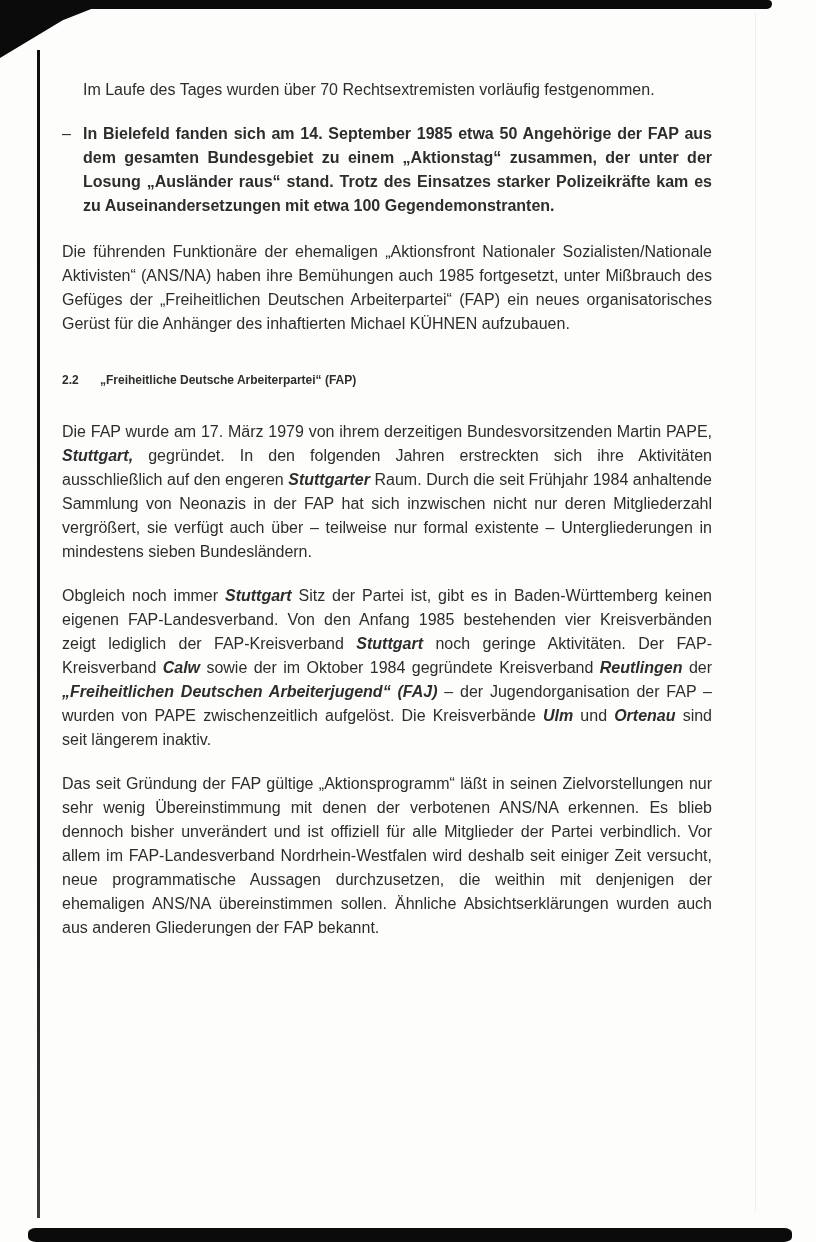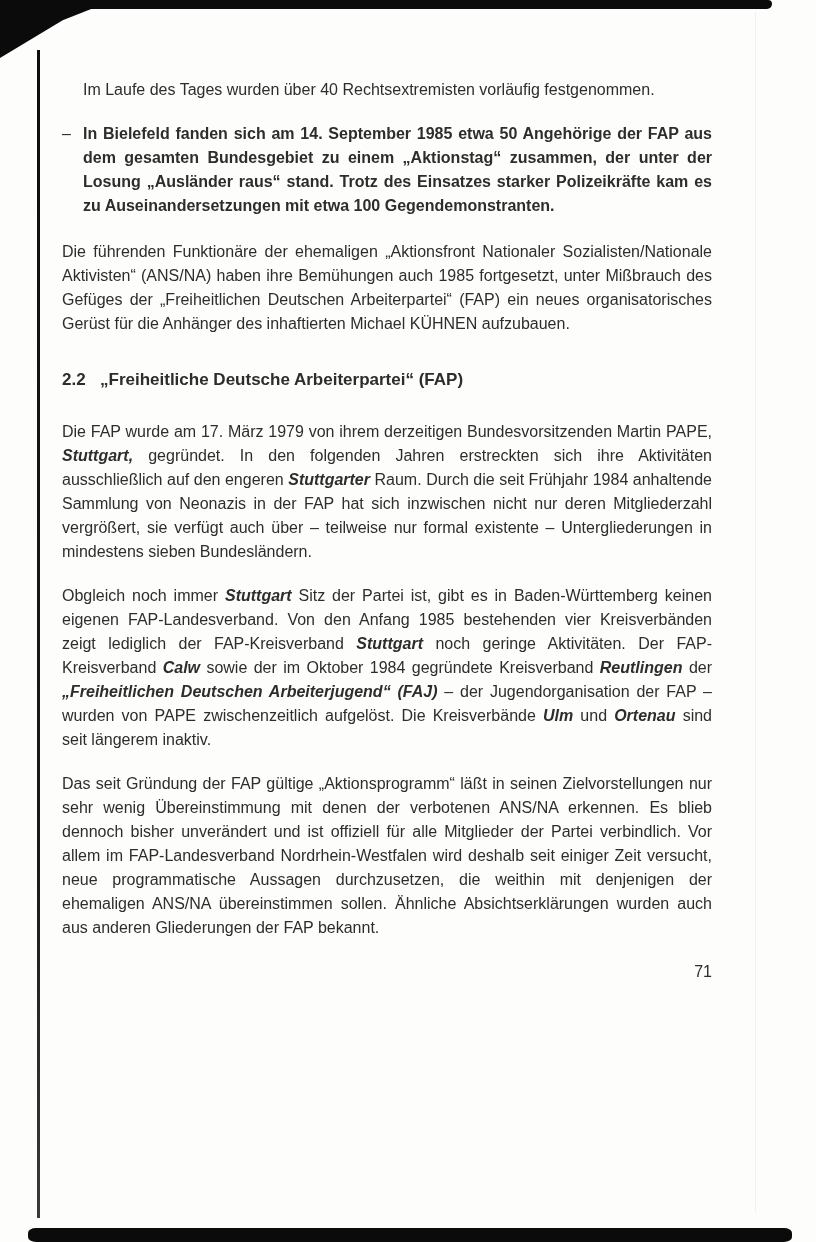--- a/index.html
+++ b/index.html
@@ -40,53 +40,52 @@
     position: absolute; left: 62px; top: 78px; width: 650px;
     color: #2d2d2d; font-size: 16px; line-height: 24px;
     text-align: justify;
   }
   .para { margin-bottom: 20px; }
   .para.indent { padding-left: 21px; }
   .list-item { display: flex; margin-bottom: 22px; }
   .list-item .marker { flex: none; width: 21px; }
   .list-item .para { flex: 1; margin: 0; font-weight: bold; }
   .bold { font-weight: bold; font-style: italic; }
-  .heading { font-size: 17px; line-height: 24px; font-weight: bold; margin: 32px 0 28px 0; text-align: left; }
+  .heading { font-size: 12px; line-height: 24px; font-weight: bold; margin: 32px 0 28px 0; text-align: left; }
   .heading .h-num { display: inline-block; width: 38px; }
   .page-number { text-align: right; margin-top: 14px; }
 </style>
 </head>
 <body>
 
 <div class="page">
 
   <div class="scan-top-bar"></div>
   <div class="scan-corner"></div>
   <div class="scan-left-line"></div>
   <div class="scan-right-line"></div>
   <div class="scan-bottom-bar"></div>
 
   <div class="text-col">
 
-    <p class="para indent"><span>Im Laufe des Tages wurden über 40 Rechtsextremisten vorläufig festgenommen.</span></p>
+    <p class="para indent"><span>Im Laufe des Tages wurden über 70 Rechtsextremisten vorläufig festgenommen.</span></p>
 
     <div class="list-item">
       <span class="marker">–</span>
       <p class="para"><span>In Bielefeld fanden sich am 14. September 1985 etwa 50 Angehörige der FAP aus dem gesamten Bundesgebiet zu einem „Aktionstag“ zusammen, der unter der Losung „Ausländer raus“ stand. Trotz des Einsatzes starker Polizeikräfte kam es zu Auseinandersetzungen mit etwa 100 Gegendemonstranten.</span></p>
     </div>
 
     <p class="para"><span>Die führenden Funktionäre der ehemaligen „Aktionsfront Nationaler Sozialisten/Nationale Aktivisten“ (ANS/NA) haben ihre Bemühungen auch 1985 fortgesetzt, unter Mißbrauch des Gefüges der „Freiheitlichen Deutschen Arbeiterpartei“ (FAP) ein neues organisatorisches Gerüst für die Anhänger des inhaftierten Michael KÜHNEN aufzubauen.</span></p>
 
     <h2 class="heading">
       <span class="h-num">2.2</span><span class="h-title">„Freiheitliche Deutsche Arbeiterpartei“ (FAP)</span>
     </h2>
 
     <p class="para"><span>Die FAP wurde am 17. März 1979 von ihrem derzeitigen Bundesvorsitzenden Martin PAPE, </span><span class="bold">Stuttgart,</span><span> gegründet. In den folgenden Jahren erstreckten sich ihre Aktivitäten ausschließlich auf den engeren </span><span class="bold">Stuttgarter</span><span> Raum. Durch die seit Frühjahr 1984 anhaltende Sammlung von Neonazis in der FAP hat sich inzwischen nicht nur deren Mitgliederzahl vergrößert, sie verfügt auch über – teilweise nur formal existente – Untergliederungen in mindestens sieben Bundesländern.</span></p>
 
     <p class="para"><span>Obgleich noch immer </span><span class="bold">Stuttgart</span><span> Sitz der Partei ist, gibt es in Baden-Württemberg keinen eigenen FAP-Landesverband. Von den Anfang 1985 bestehenden vier Kreisverbänden zeigt lediglich der FAP-Kreisverband </span><span class="bold">Stuttgart</span><span> noch geringe Aktivitäten. Der FAP-Kreisverband </span><span class="bold">Calw</span><span> sowie der im Oktober 1984 gegründete Kreisverband </span><span class="bold">Reutlingen</span><span> der </span><span class="bold">„Freiheitlichen Deutschen Arbeiterjugend“ (FAJ)</span><span> – der Jugendorganisation der FAP – wurden von PAPE zwischenzeitlich aufgelöst. Die Kreisverbände </span><span class="bold">Ulm</span><span> und </span><span class="bold">Ortenau</span><span> sind seit längerem inaktiv.</span></p>
 
     <p class="para"><span>Das seit Gründung der FAP gültige „Aktionsprogramm“ läßt in seinen Zielvorstellungen nur sehr wenig Übereinstimmung mit denen der verbotenen ANS/NA erkennen. Es blieb dennoch bisher unverändert und ist offiziell für alle Mitglieder der Partei verbindlich. Vor allem im FAP-Landesverband Nordrhein-Westfalen wird deshalb seit einiger Zeit versucht, neue programmatische Aussagen durchzusetzen, die weithin mit denjenigen der ehemaligen ANS/NA übereinstimmen sollen. Ähnliche Absichtserklärungen wurden auch aus anderen Gliederungen der FAP bekannt.</span></p>
 
 
-    <div class="page-number">71</div>
 
   </div>
 </div>
 
 </body></html>

